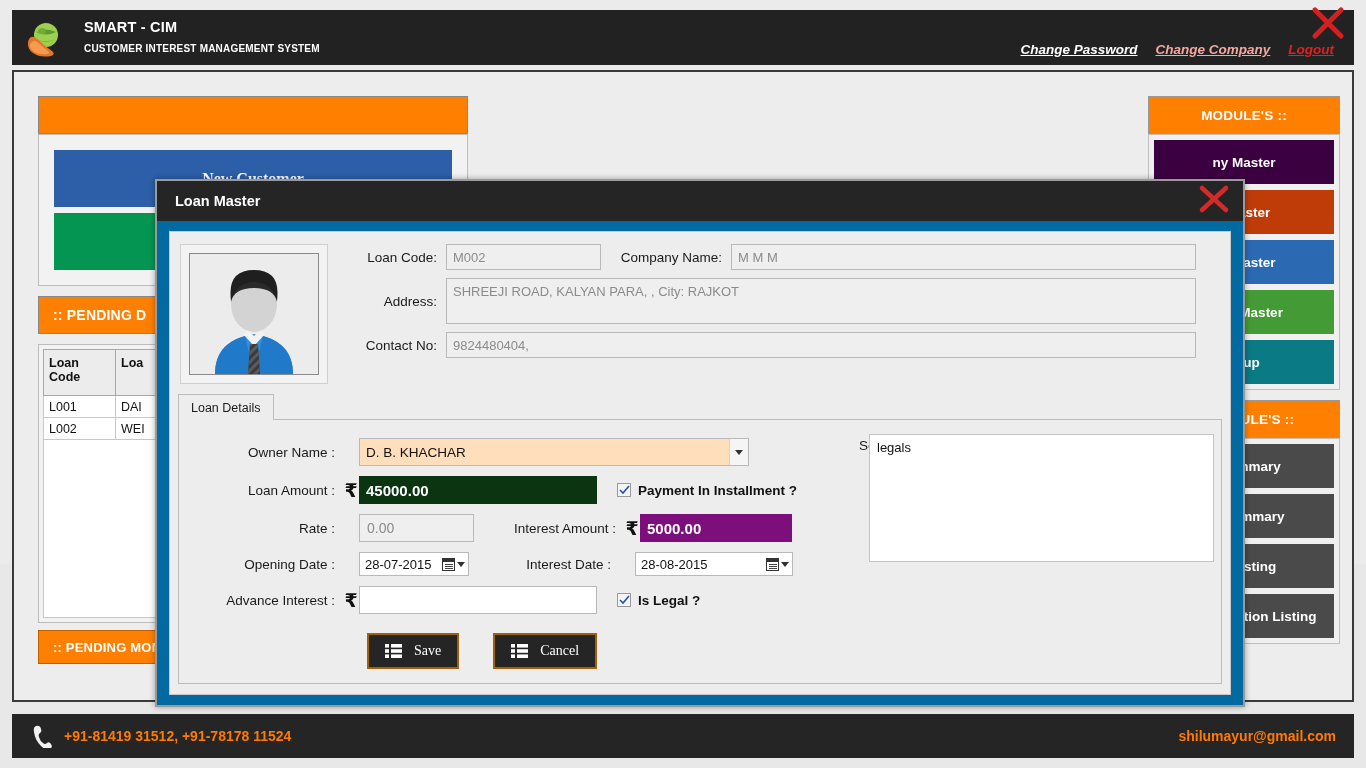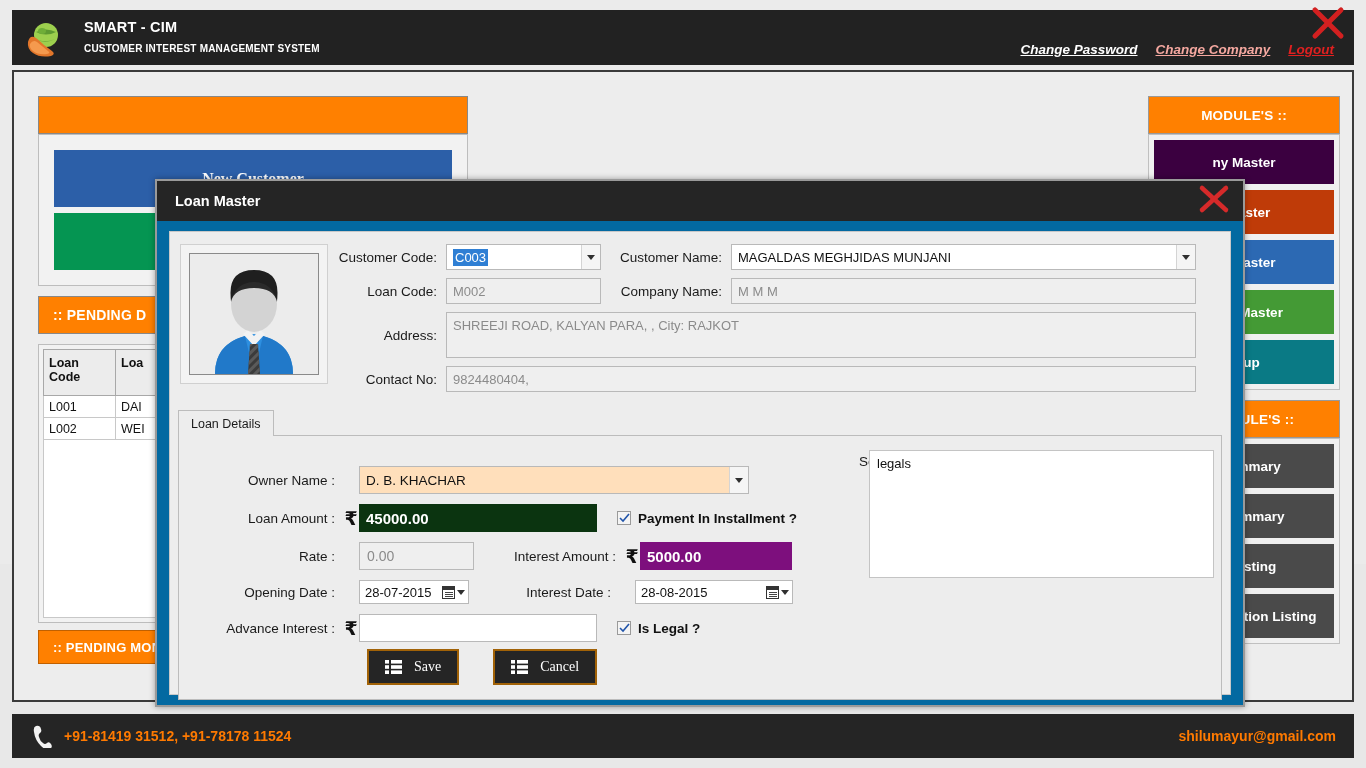--- a/index.html
+++ b/index.html
@@ -151,21 +151,21 @@
 
   
   .tabstrip { margin-top: 2px; position: relative; height: 26px; }
   .tab {
     display: inline-flex; align-items: center; height: 26px; padding: 0 12px;
     border: 1px solid #bcbcbc; border-bottom: none; background: #ededed;
     font-size: 12.5px; color: #1a1a1a; position: relative; z-index: 2; cursor: pointer;
   }
   .tabpanel { border: 1px solid #bcbcbc; background: #ededed; height: 265px; margin-top: -1px; padding: 16px 10px 10px 10px; position: relative; }
 
-  .dcol-left { position: absolute; left: 14px; top: 30px; width: 620px; }
+  .dcol-left { position: absolute; left: 14px; top: 18px; width: 620px; }
   .drow { display: flex; align-items: center; margin-bottom: 10px; }
   .dlabel { font-size: 13.5px; color: #1a1a1a; text-align: right; padding-right: 8px; width: 150px; }
   .rupee { font-size: 19px; font-weight: bold; color: #111; width: 16px; text-align: center;
            font-family: "DejaVu Sans", sans-serif; }
   .inp-darkgreen { background: #0b3410; border: 1px solid #0b3410; height: 28px; color: #fff;
                    font-size: 15px; font-weight: bold; display: flex; align-items: center; padding-left: 6px; }
   .inp-purple { background: #7d0f7d; border: 1px solid #7d0f7d; height: 28px; color: #fff;
                 font-size: 15px; font-weight: bold; display: flex; align-items: center; padding-left: 6px; }
   .inp-gray { background: #efefef; border: 1px solid #b9b9b9; height: 28px; color: #8b8b8b;
               font-size: 14px; display: flex; align-items: center; padding-left: 7px; }
@@ -327,36 +327,20 @@
                   <defs>
                     <pattern id="tieStripe" width="6" height="6" patternUnits="userSpaceOnUse" patternTransform="rotate(45)">
                       <rect width="3" height="6" fill="#5a5a5a"></rect>
                     </pattern>
                   </defs>
                 </svg>
               </div>
             </div>
 
             <div class="fields">
-              <div class="frow">
-                <div class="flabel" style="width:110px">Customer Code:</div>
-                <div class="combo" style="width:155px">
-                  <span class="val"><span class="sel">C003</span></span>
-                  <span class="arrow">
-                      <i class="tri-d"></i>
-                    </span>
-                </div>
-                <div class="flabel" style="width:130px">Customer Name:</div>
-                <div class="combo" style="width:465px">
-                  <span class="val">MAGALDAS MEGHJIDAS MUNJANI</span>
-                  <span class="arrow plain">
-                      <i class="tri-d"></i>
-                    </span>
-                </div>
-              </div>
 
               <div class="frow">
                 <div class="flabel" style="width:110px">Loan Code:</div>
                 <div class="ip ro" style="width:155px">M002</div>
                 <div class="flabel" style="width:130px">Company Name:</div>
                 <div class="ip ro" style="width:465px">M M M</div>
               </div>
 
               <div class="frow">
                 <div class="flabel" style="width:110px">Address:</div>

